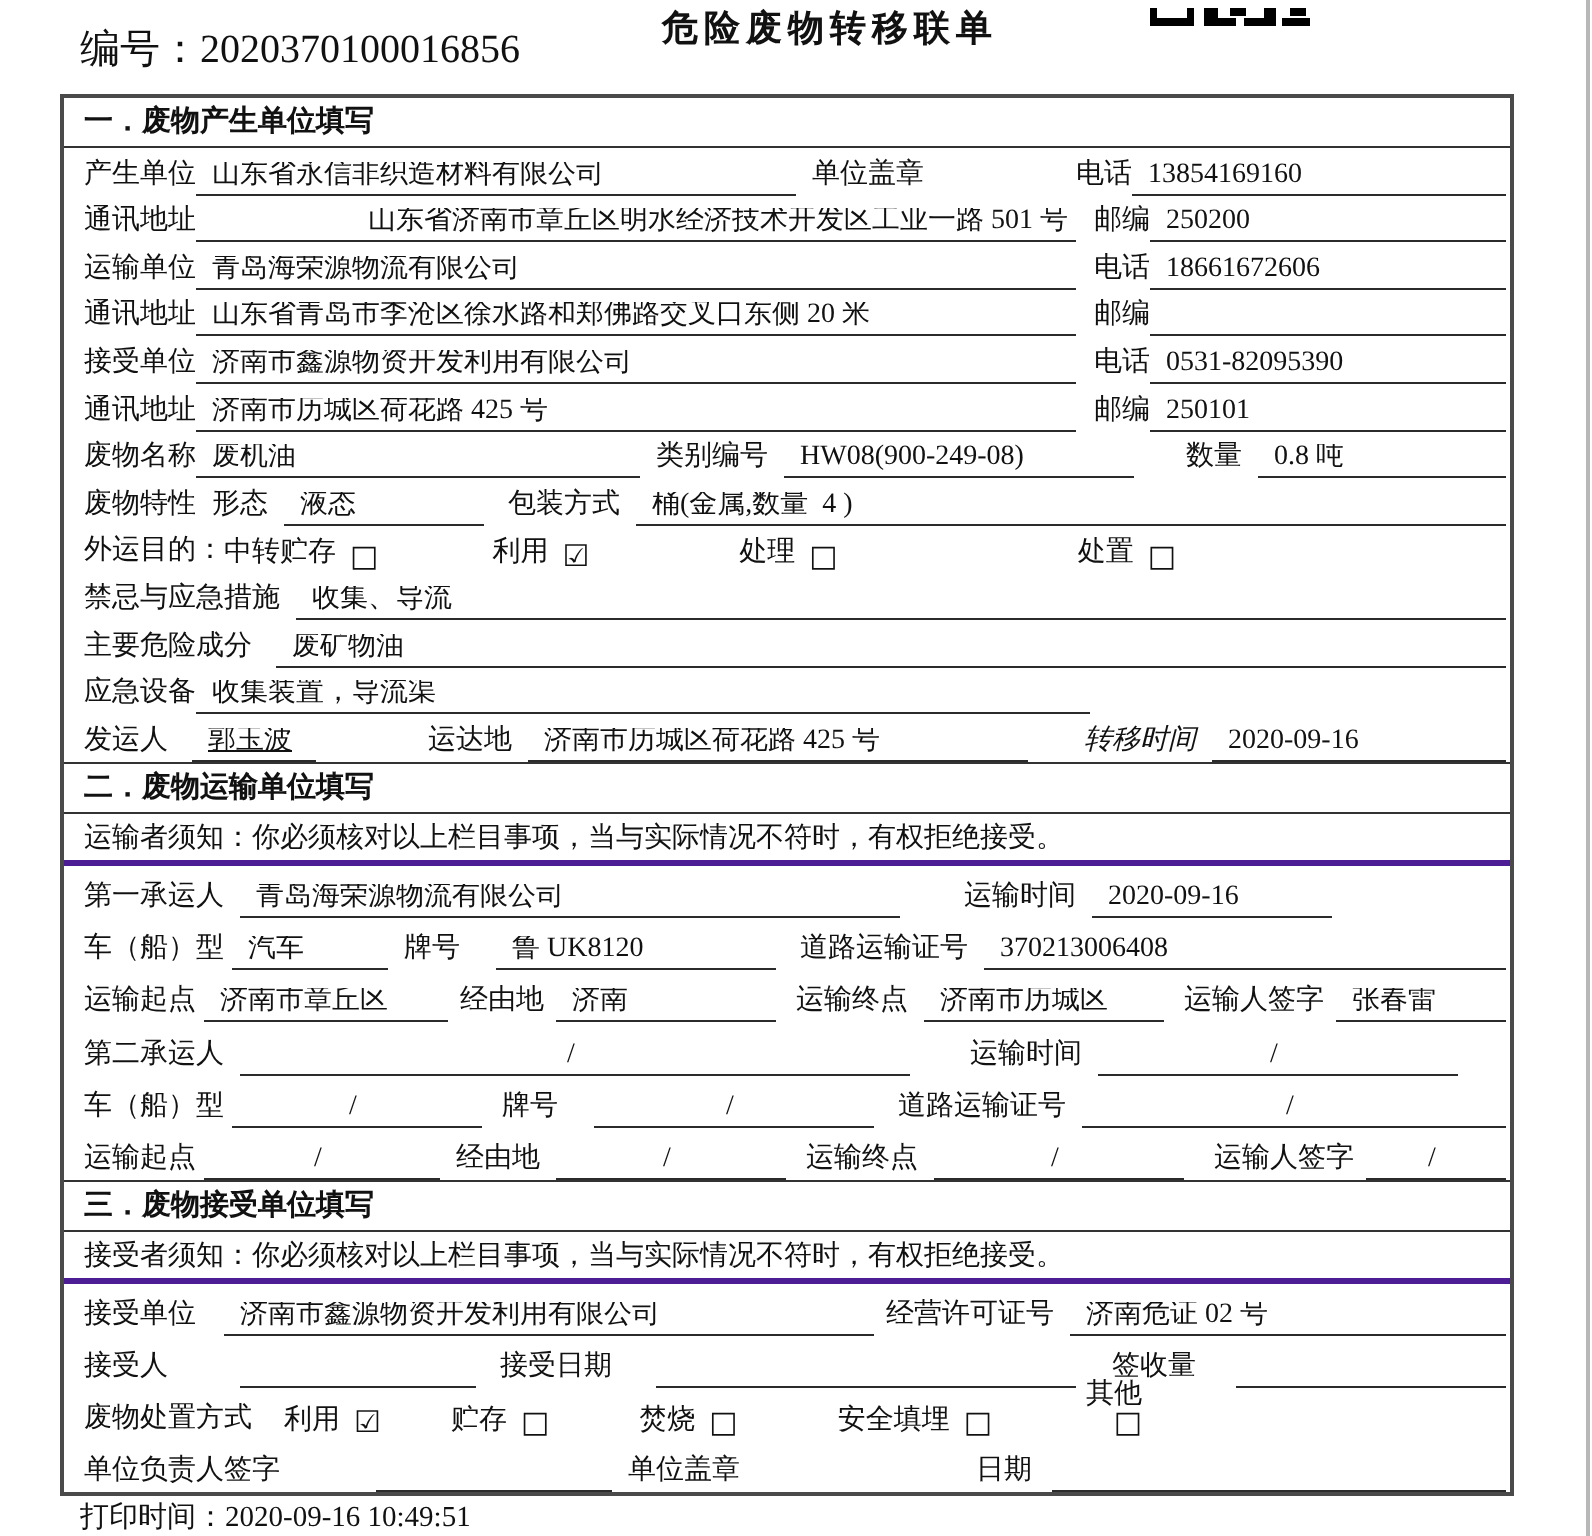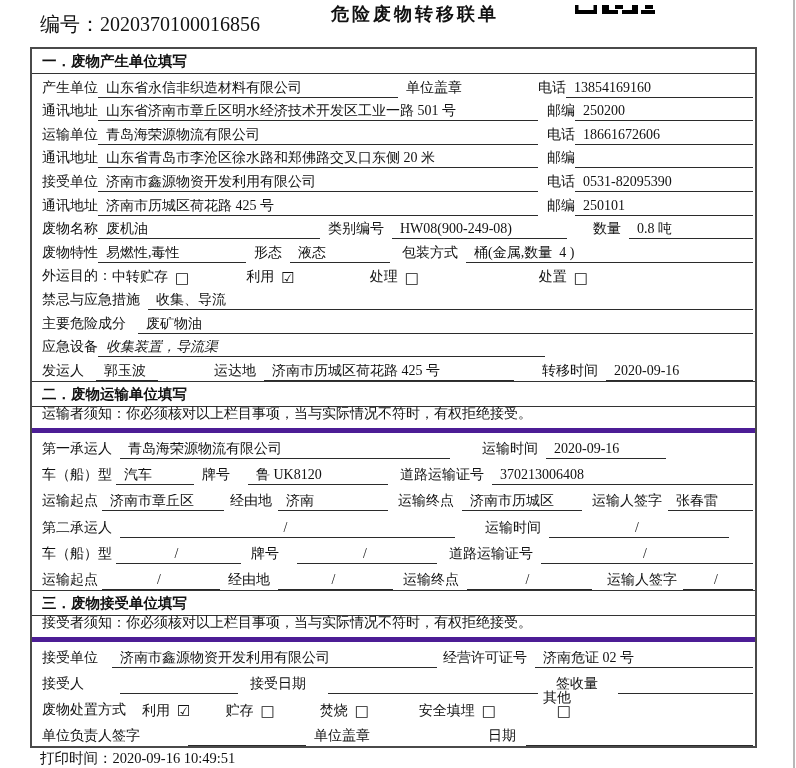--- a/index.html
+++ b/index.html
@@ -11,21 +11,21 @@
          font-family:"Liberation Sans","DejaVu Sans",sans-serif;}
   .qr{position:absolute;left:575px;top:0;}
   .box{position:absolute;left:30px;top:47px;width:727px;border:2px solid #4a4a4a;box-sizing:border-box;background:#fff;}
   .sec-h{height:24px;line-height:25px;font-weight:bold;padding-left:10px;font-size:14.5px;
          border-bottom:1.5px solid #333;font-family:"Liberation Sans","DejaVu Sans",sans-serif;}
   .sec-h:not(:first-child){border-top:1.5px solid #333;}
   .row{display:flex;align-items:flex-end;padding:0 2px 0 10px;box-sizing:border-box;}
   .row.s1{height:23.6px;}
   .row.s2{height:26.2px;}
   .row.s3{height:26px;}
-  .row.note{border-bottom:5px solid #4c1d95;align-items:flex-start;}
+  .row.note{border-bottom:3px solid #4c1d95;align-items:flex-end;}
   .lbl,.txt{white-space:pre;line-height:1;padding-bottom:3px;font-size:14px;}
   .val{border-bottom:1px solid #2b2b2b;white-space:pre;overflow:hidden;line-height:1;
        padding:0 4px 2px 8px;font-size:14px;box-sizing:border-box;}
   .val.flex{flex:1 1 0;min-width:0;}
   .val.ctr{text-align:center;padding-left:0;}
   .chk{white-space:pre;line-height:1;display:flex;align-items:flex-end;font-size:14px;padding-bottom:2px;}
   .chk .bx{font-size:15px;line-height:.85;margin-left:7px;font-family:"DejaVu Sans",sans-serif;}
   .print{position:absolute;left:40px;top:749px;font-size:14.5px;white-space:pre;}
 </style>
 </head>
@@ -54,21 +54,21 @@
       <div class="sec-h">一．废物产生单位填写</div>
       <div class="row s1">
         <span class="lbl">产生单位</span>
         <span class="val" style="width: 300px;">山东省永信非织造材料有限公司</span>
         <span class="lbl" style="margin-left: 8px;">单位盖章</span>
         <span class="lbl" style="margin-left: 76px;">电话</span>
         <span class="val flex">13854169160</span>
       </div>
       <div class="row s1">
         <span class="lbl">通讯地址</span>
-        <span class="val" style="width: 440px;">山东省济南市章丘区明水经济技术开发区工业一路 501 号</span>
+        <span class="val" style="width: 440px; text-align: right;">山东省济南市章丘区明水经济技术开发区工业一路 501 号</span>
         <span class="lbl" style="margin-left: 9px;">邮编</span>
         <span class="val flex">250200</span>
       </div>
       <div class="row s1">
         <span class="lbl">运输单位</span>
         <span class="val" style="width: 440px;">青岛海荣源物流有限公司</span>
         <span class="lbl" style="margin-left: 9px;">电话</span>
         <span class="val flex">18661672606</span>
       </div>
       <div class="row s1">
@@ -92,21 +92,20 @@
       <div class="row s1">
         <span class="lbl">废物名称</span>
         <span class="val" style="width: 222px;">废机油</span>
         <span class="lbl" style="margin-left: 8px;">类别编号</span>
         <span class="val" style="width: 175px; margin-left: 8px;">HW08(900-249-08)</span>
         <span class="lbl" style="margin-left: 26px;">数量</span>
         <span class="val flex" style="margin-left: 8px;">0.8 吨</span>
       </div>
       <div class="row s1">
         <span class="lbl">废物特性</span>
-        <span class="val" style="width: 148px;">易燃性,毒性</span>
         <span class="lbl" style="margin-left: 8px;">形态</span>
         <span class="val" style="width: 100px; margin-left: 8px;">液态</span>
         <span class="lbl" style="margin-left: 12px;">包装方式</span>
         <span class="val flex" style="margin-left: 8px;">桶(金属,数量  4 )</span>
       </div>
       <div class="row s1">
         <span class="lbl">外运目的：</span>
         <span class="chk"><span>中转贮存</span><span class="bx">□</span></span>
         <span class="chk" style="margin-left: 57px;"><span>利用</span><span class="bx">☑</span></span>
         <span class="chk" style="margin-left: 75px;"><span>处理</span><span class="bx">□</span></span>
@@ -115,28 +114,28 @@
       <div class="row s1">
         <span class="lbl">禁忌与应急措施</span>
         <span class="val flex" style="margin-left: 8px;">收集、导流</span>
       </div>
       <div class="row s1">
         <span class="lbl">主要危险成分</span>
         <span class="val flex" style="margin-left: 12px;">废矿物油</span>
       </div>
       <div class="row s1">
         <span class="lbl">应急设备</span>
-        <span class="val" style="width: 447px; font-style: italic;">收集装置，导流渠</span>
+        <span class="val" style="width: 447px;">收集装置，导流渠</span>
       </div>
       <div class="row s1">
         <span class="lbl">发运人</span>
-        <span class="val" style="width: 62px; margin-left: 12px;">郭玉波</span>
+        <span class="val" style="width: 62px; margin-left: 12px; text-decoration: underline;">郭玉波</span>
         <span class="lbl" style="margin-left: 56px;">运达地</span>
         <span class="val" style="width: 250px; margin-left: 8px;">济南市历城区荷花路 425 号</span>
-        <span class="lbl" style="margin-left: 28px;">转移时间</span>
+        <span class="lbl" style="margin-left: 28px; font-style: italic;">转移时间</span>
         <span class="val flex" style="margin-left: 8px;">2020-09-16</span>
       </div>
       <div class="sec-h">二．废物运输单位填写</div>
       <div class="row s2 note">
         <span class="txt">运输者须知：你必须核对以上栏目事项，当与实际情况不符时，有权拒绝接受。</span>
       </div>
       <div class="row s2">
         <span class="lbl">第一承运人</span>
         <span class="val" style="width: 330px; margin-left: 8px;">青岛海荣源物流有限公司</span>
         <span class="lbl" style="margin-left: 32px;">运输时间</span>

